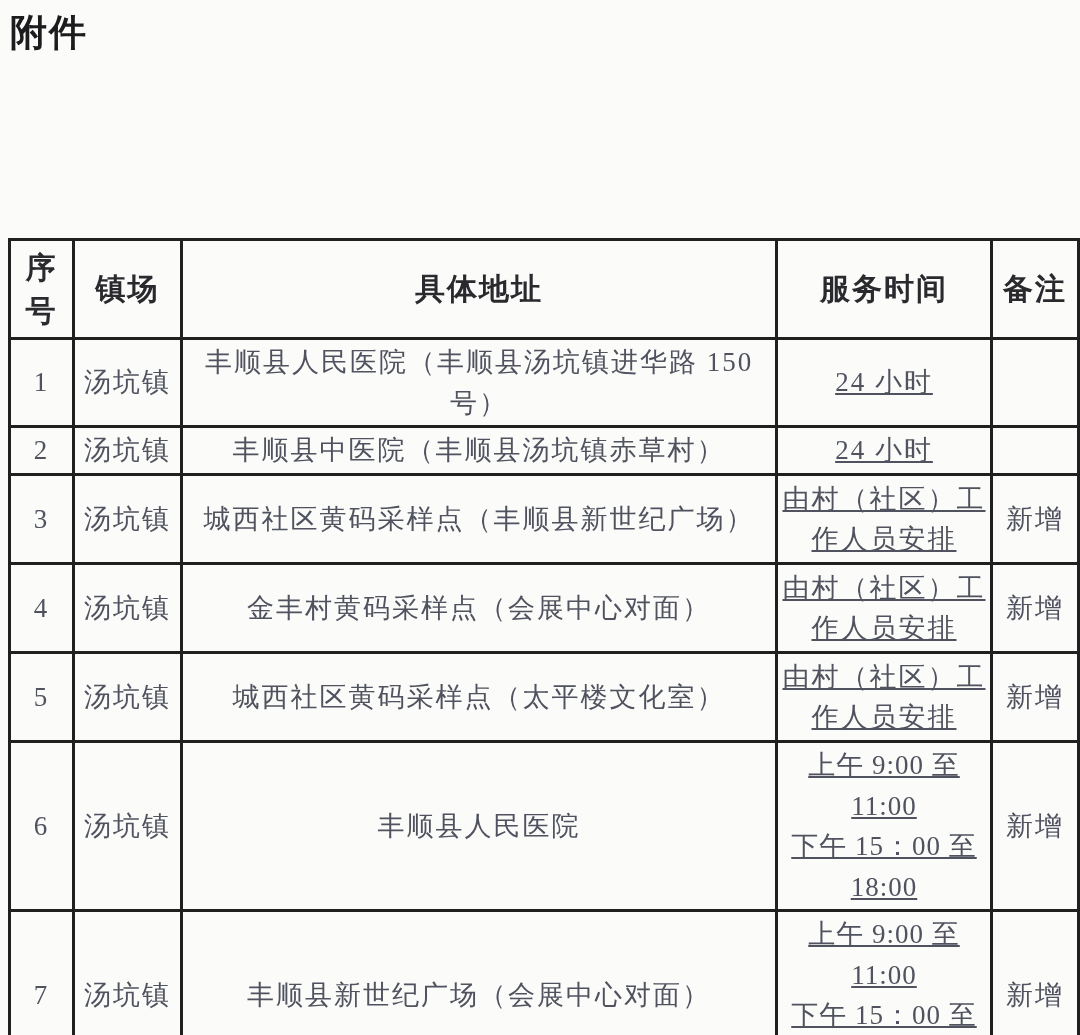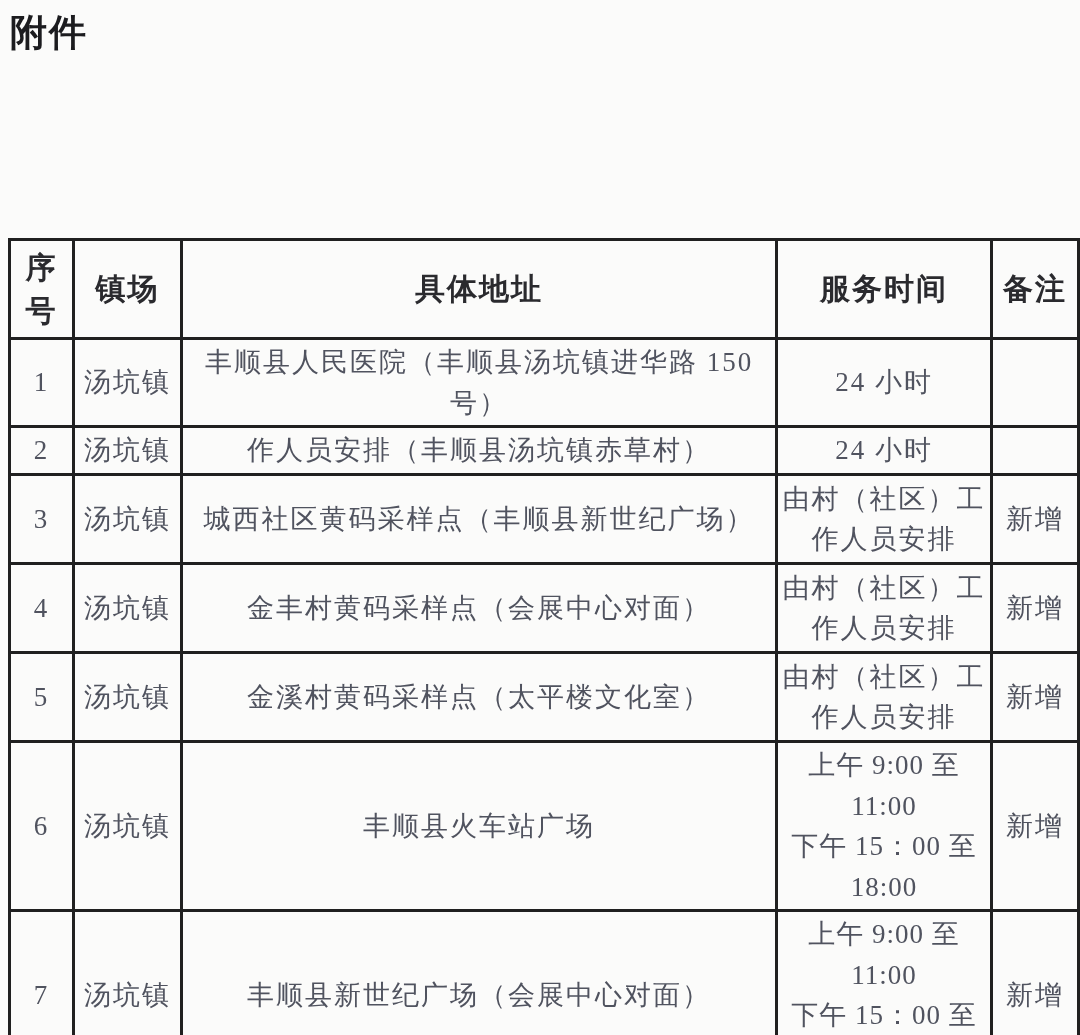--- a/index.html
+++ b/index.html
@@ -76,21 +76,21 @@
     letter-spacing: 2px;
     line-height: 1.5;
     white-space: pre-line;
     padding: 2px 4px;
   }
   tr.hdr      { height: 99px; }
   tr.r-small  { height: 48px; }
   tr.r-mid    { height: 89px; }
   tr.r-big    { height: 162px; }
   tr.r-big2   { height: 166px; }
-  td.c-time   { line-height: 1.5; }
+  td.c-time   { line-height: 1.5; text-decoration: underline; }
   tr.r-big td.c-time,
   tr.r-big2 td.c-time { line-height: 1.5; letter-spacing: 1px; }
 </style>
 </head>
 <body>
 
 <div class="page">
 
   <div class="attachment">附件</div>
 
@@ -116,21 +116,21 @@
       <tr class="r-small">
         <td class="c-no">1</td>
         <td class="c-town">汤坑镇</td>
         <td class="c-addr">丰顺县人民医院（丰顺县汤坑镇进华路 150 号）</td>
         <td class="c-time">24 小时</td>
         <td class="c-note"></td>
       </tr>
       <tr class="r-small">
         <td class="c-no">2</td>
         <td class="c-town">汤坑镇</td>
-        <td class="c-addr">作人员安排（丰顺县汤坑镇赤草村）</td>
+        <td class="c-addr">丰顺县中医院（丰顺县汤坑镇赤草村）</td>
         <td class="c-time">24 小时</td>
         <td class="c-note"></td>
       </tr>
       <tr class="r-mid">
         <td class="c-no">3</td>
         <td class="c-town">汤坑镇</td>
         <td class="c-addr">城西社区黄码采样点（丰顺县新世纪广场）</td>
         <td class="c-time">由村（社区）工
 作人员安排</td>
         <td class="c-note">新增</td>
@@ -139,29 +139,29 @@
         <td class="c-no">4</td>
         <td class="c-town">汤坑镇</td>
         <td class="c-addr">金丰村黄码采样点（会展中心对面）</td>
         <td class="c-time">由村（社区）工
 作人员安排</td>
         <td class="c-note">新增</td>
       </tr>
       <tr class="r-mid">
         <td class="c-no">5</td>
         <td class="c-town">汤坑镇</td>
-        <td class="c-addr">金溪村黄码采样点（太平楼文化室）</td>
+        <td class="c-addr">城西社区黄码采样点（太平楼文化室）</td>
         <td class="c-time">由村（社区）工
 作人员安排</td>
         <td class="c-note">新增</td>
       </tr>
       <tr class="r-big">
         <td class="c-no">6</td>
         <td class="c-town">汤坑镇</td>
-        <td class="c-addr">丰顺县火车站广场</td>
+        <td class="c-addr">丰顺县人民医院</td>
         <td class="c-time">上午 9:00 至
 11:00
 下午 15：00 至
 18:00</td>
         <td class="c-note">新增</td>
       </tr>
       <tr class="r-big2">
         <td class="c-no">7</td>
         <td class="c-town">汤坑镇</td>
         <td class="c-addr">丰顺县新世纪广场（会展中心对面）</td>

